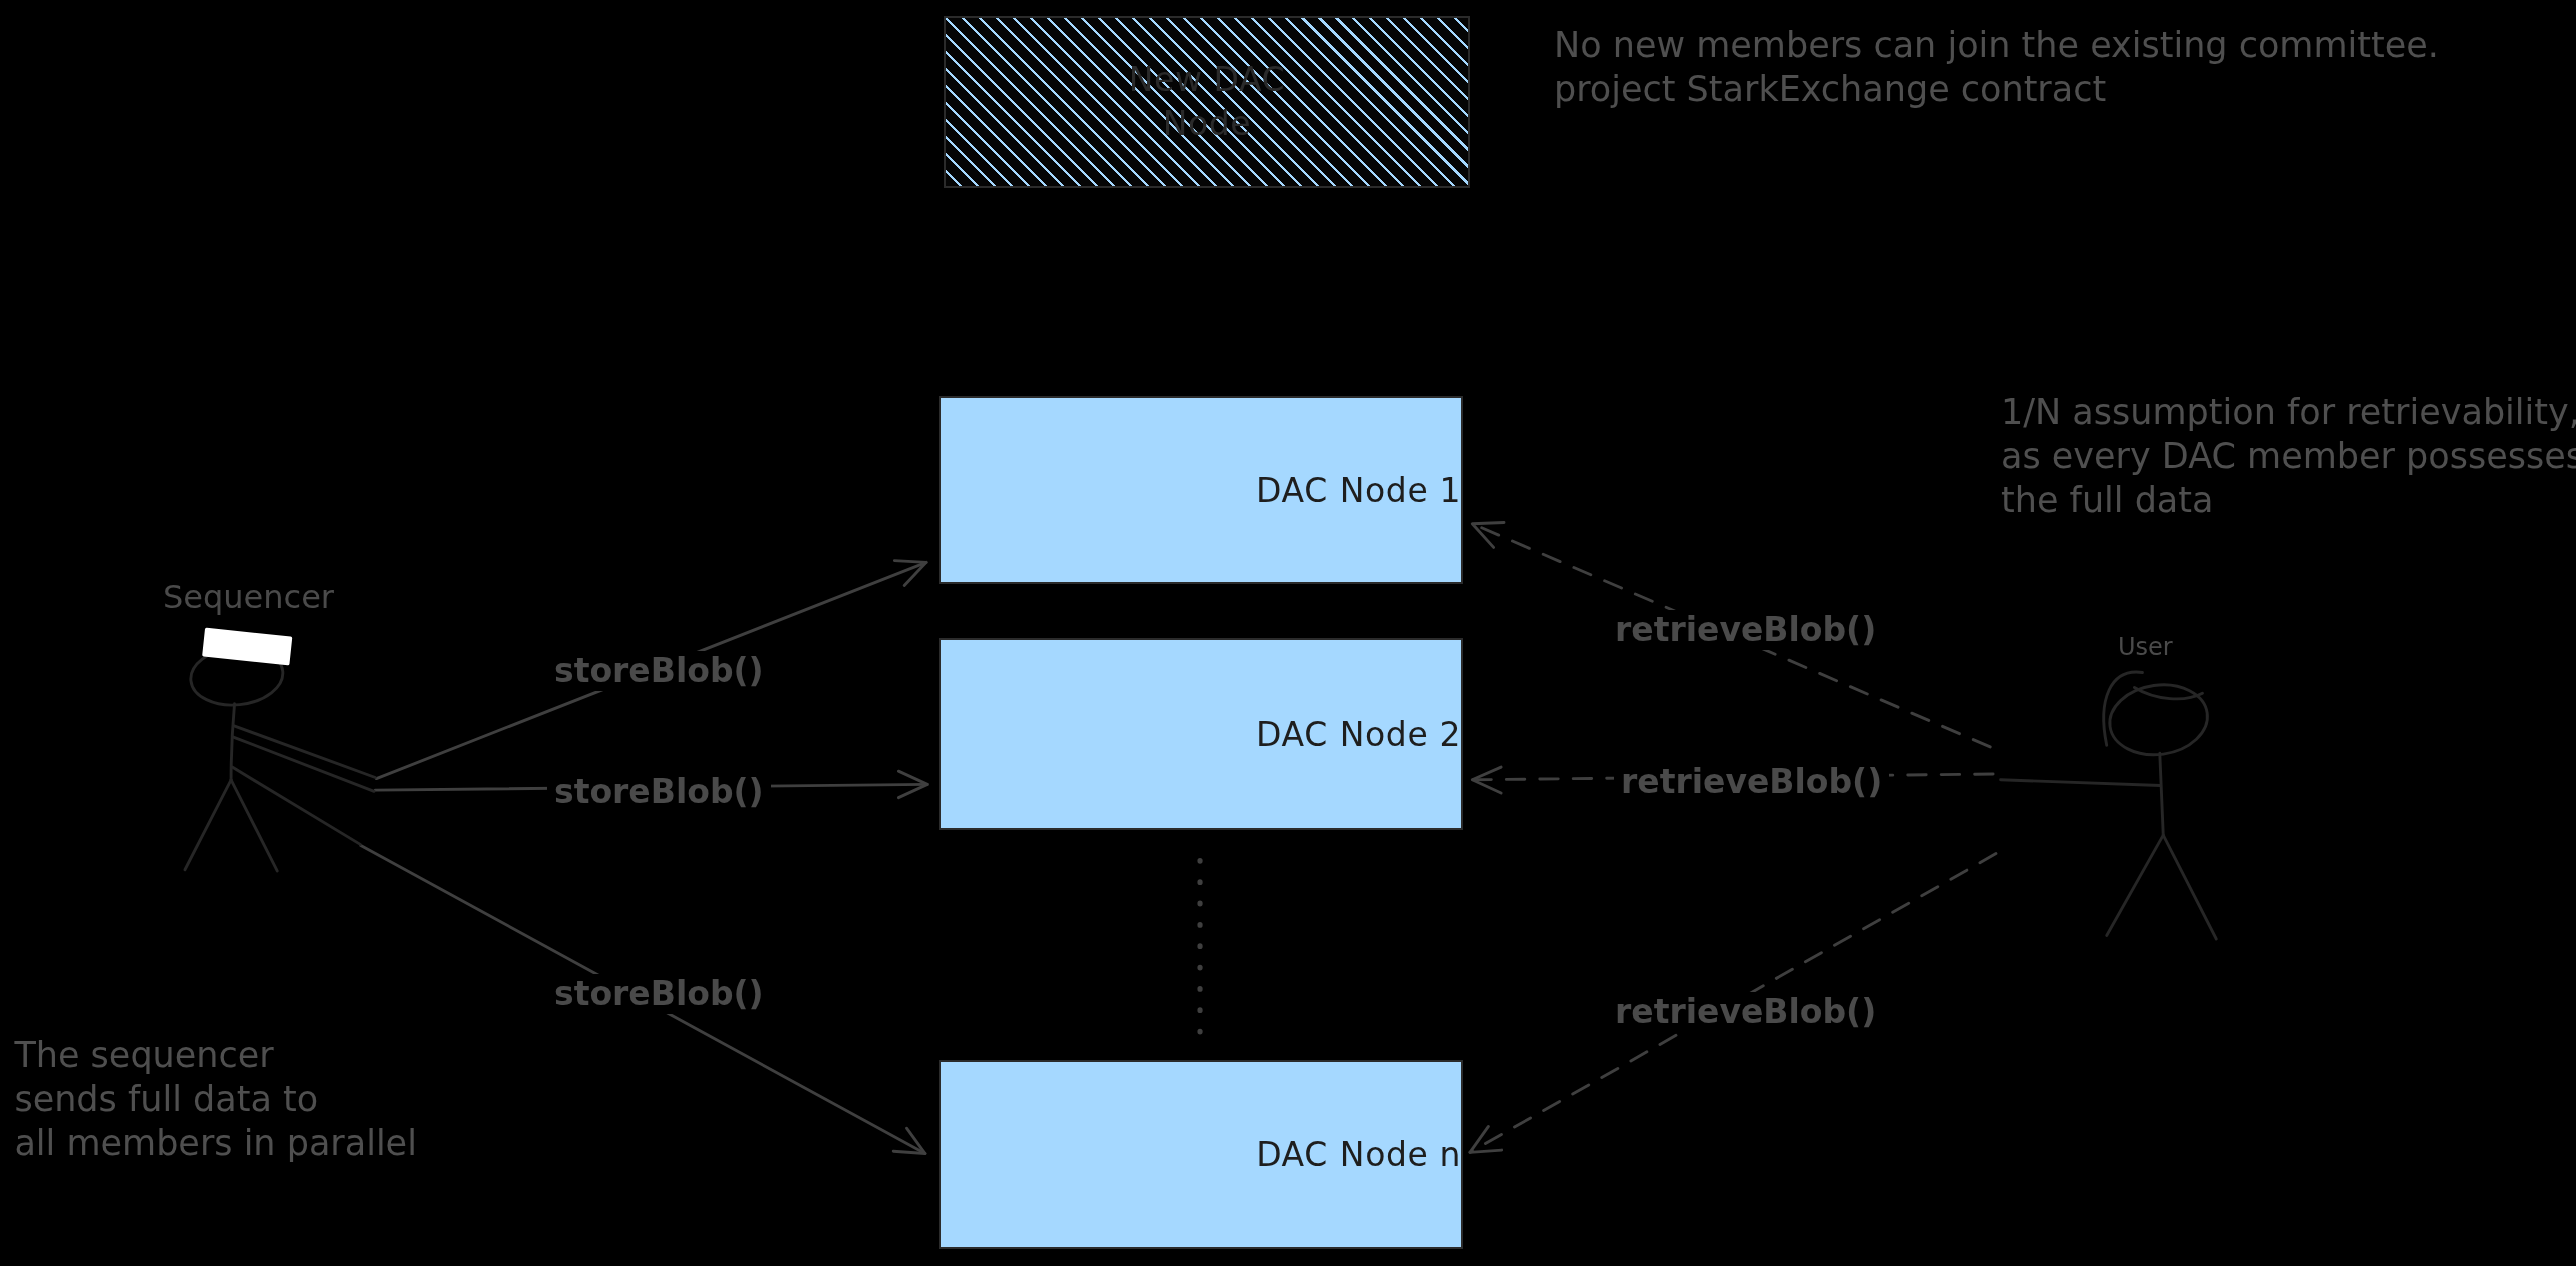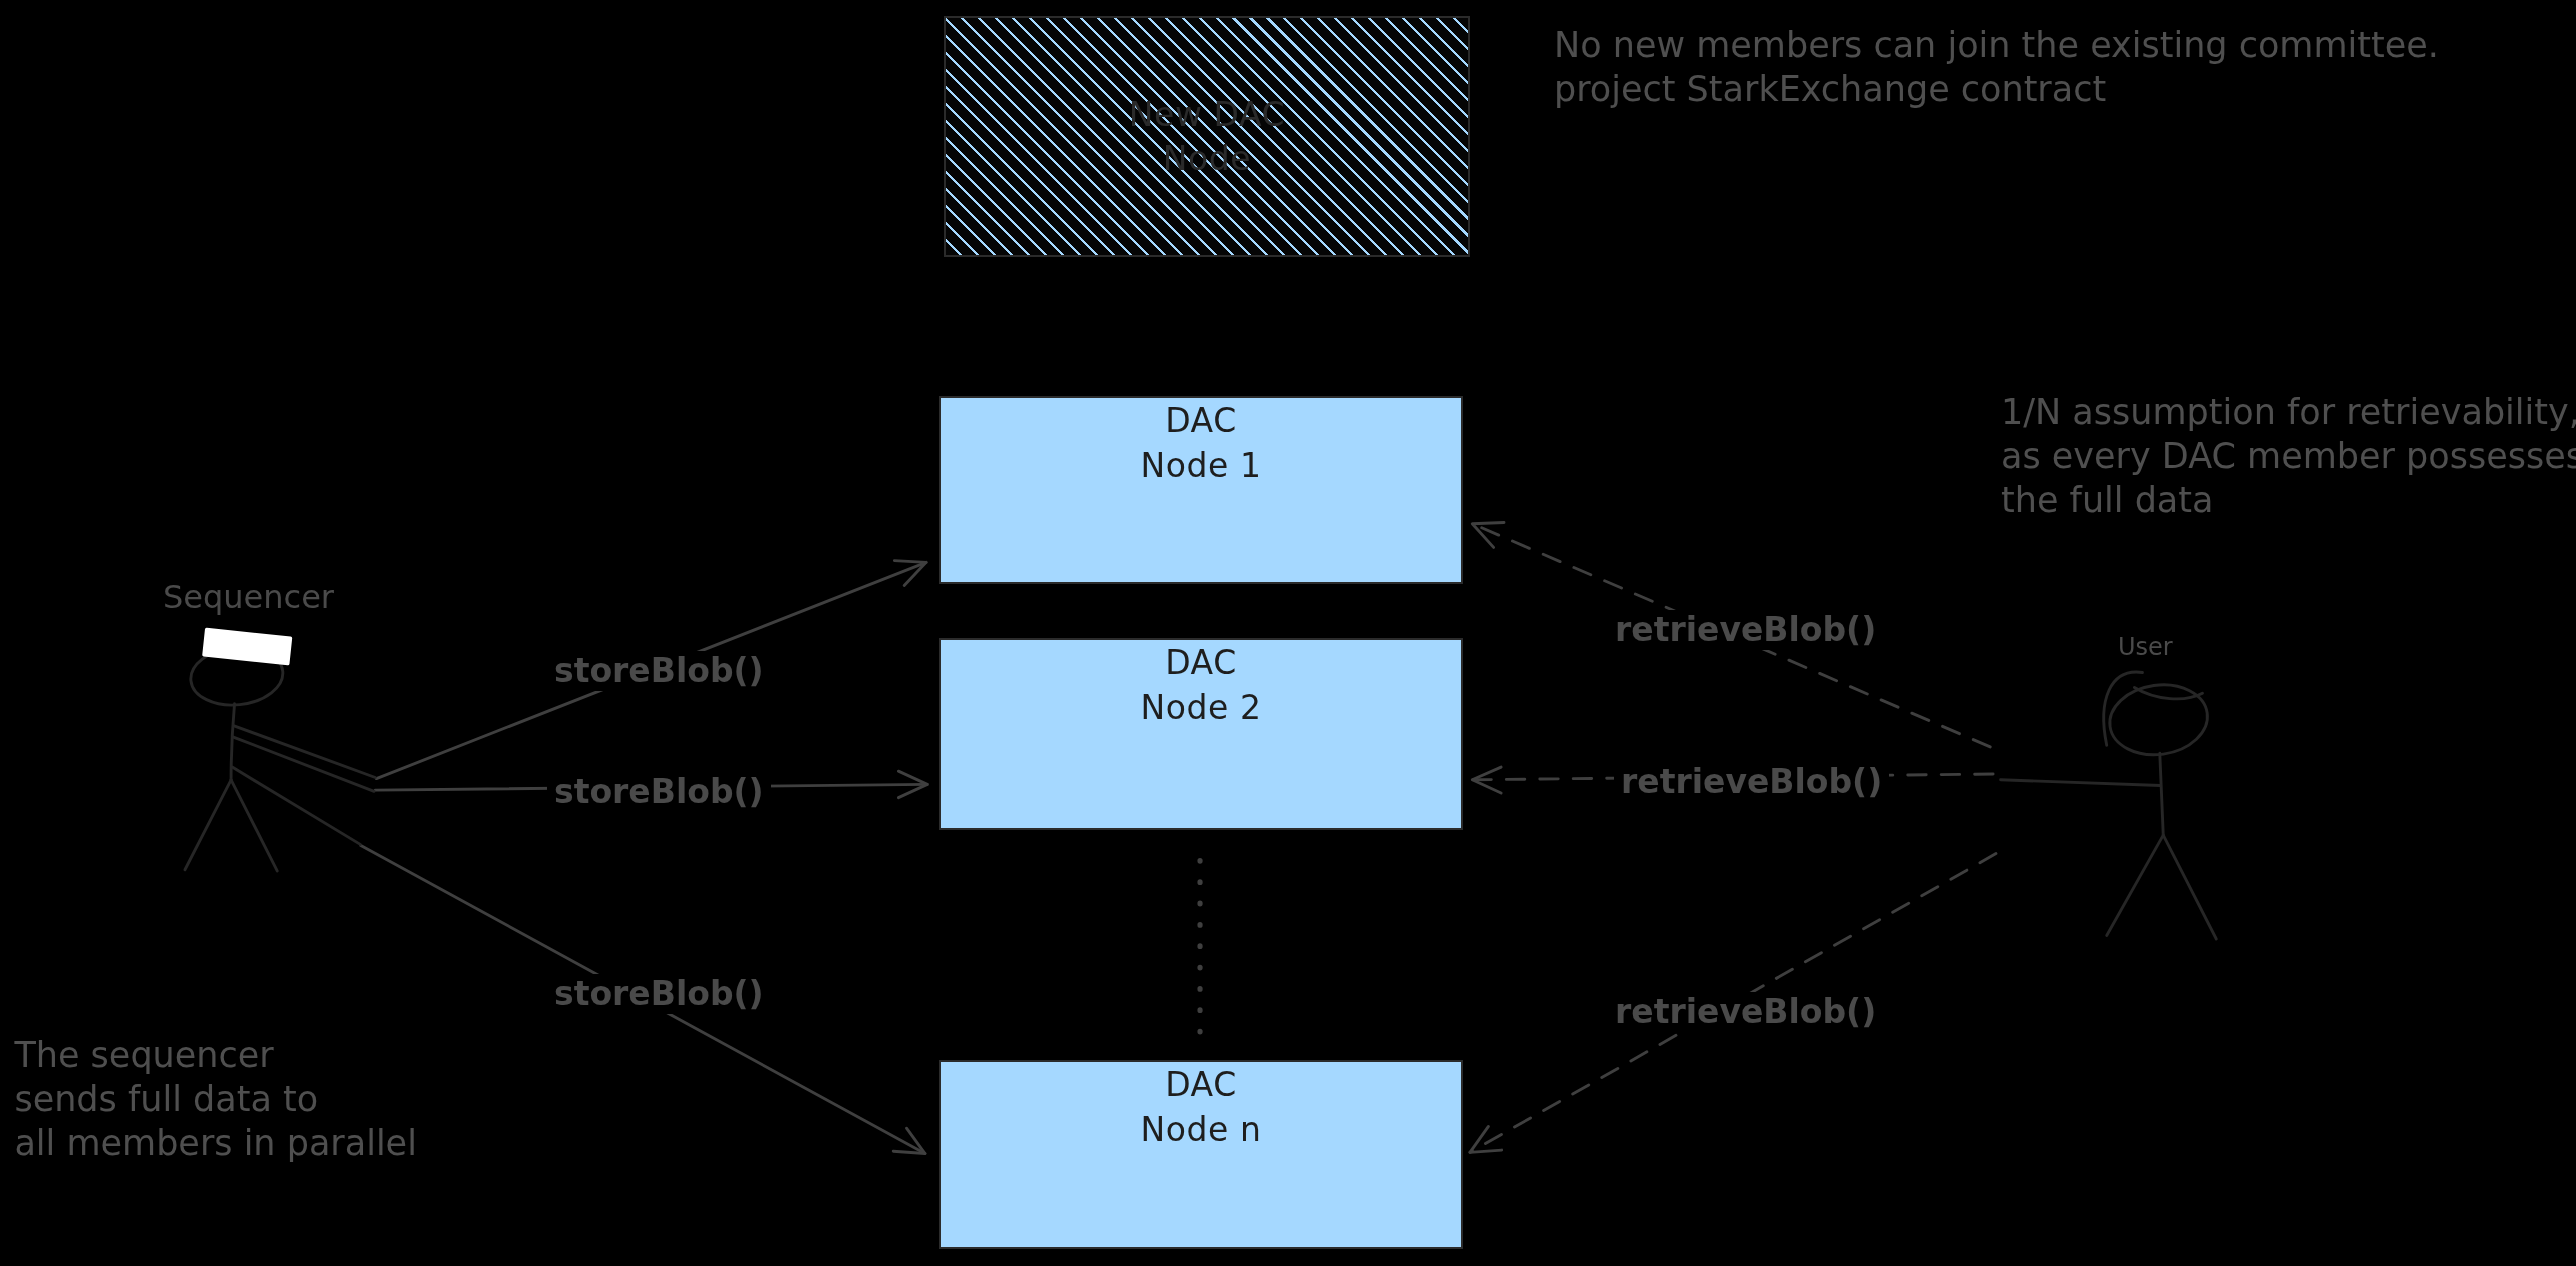--- a/index.html
+++ b/index.html
@@ -21,28 +21,29 @@
     width:2576px;height:1266px;position:relative;overflow:hidden;
     font-family:"DejaVu Sans", sans-serif;
   }
   .canvas{position:absolute;inset:0;}
   svg.overlay{position:absolute;left:0;top:0;z-index:1;}
   
   .node-box{
     position:absolute;z-index:2;
     background:var(--node_fill);
     border:2.9px solid var(--node_border);
-    display:flex;flex-direction:column;align-items:center;justify-content:flex-start;
+    display:flex;flex-direction:row;align-items:center;justify-content:flex-end;
     color:var(--node_text);
     font-size:33px;line-height:45px;letter-spacing:0.6px;
     text-align:center;
+    gap:12px;
   }
   .hatch-box{
     position:absolute;z-index:2;
-    left:944px;top:16px;width:526px;height:241px;
+    left:944px;top:16px;width:526px;height:172px;
     border:2.9px solid var(--node_border);
     background:
       repeating-linear-gradient(45deg,
         rgba(0,0,0,0) 0px, rgba(0,0,0,0) 9.8px,
         var(--hatch_blue) 9.8px, var(--hatch_blue) 12px);
     background-color:#050505;
     display:flex;flex-direction:column;align-items:center;justify-content:center;
     color:var(--hatch_text);
     font-size:33px;line-height:44px;letter-spacing:0.6px;text-align:center;
   }

